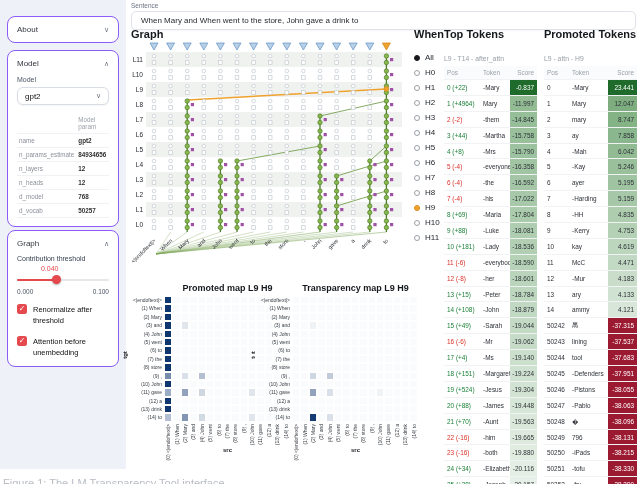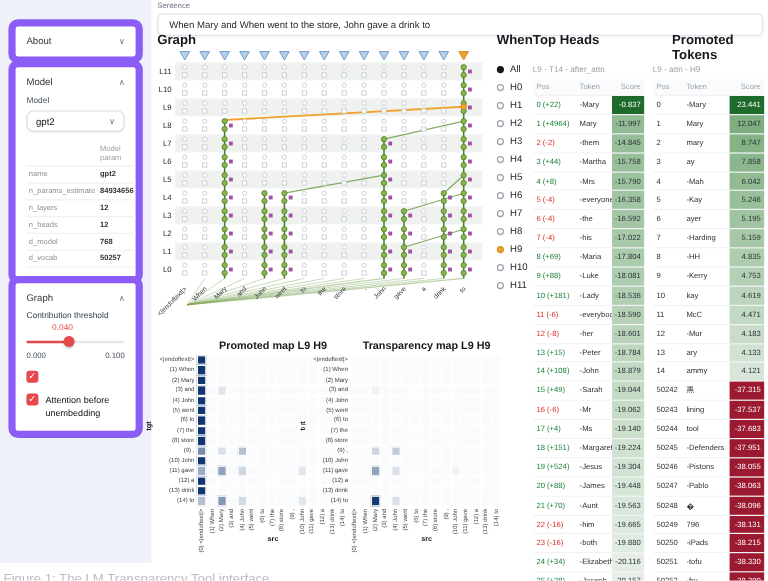--- a/index.html
+++ b/index.html
@@ -1,21 +1,21 @@
 <!DOCTYPE html>
 <html><head>
 <meta charset="utf-8">
 <style>
   * { margin:0; padding:0; box-sizing:border-box; }
   html,body { width:640px; height:484px; font-family:"Liberation Sans", sans-serif; background:#fff; overflow:hidden; position:relative; }
   .abs { position:absolute; }
 
   
   .sidebar { left:0; top:4; width:126px; height:469px; background:#eef1f7; }
-  .card { position:absolute; left:7px; width:112px; background:#fff; border:6px solid #8b5cf6; border-radius:8px; padding:8px 9px; }
+  .card { position:absolute; left:7px; width:112px; background:#fff; border:1px solid #8b5cf6; border-radius:8px; padding:8px 9px; }
   .card-head { display:flex; justify-content:space-between; align-items:center; font-size:8px; color:#33373d; }
   .chev { color:#6b7280; font-size:7px; }
   .field-label { font-size:7px; color:#4b5563; margin-top:8px; }
   .select { margin-top:4px; height:18px; background:#fff; border:1px solid #d8dce6; border-radius:6px; display:flex; align-items:center; justify-content:space-between; padding:0 7px; font-size:8px; color:#111; box-shadow:0 1px 2px rgba(0,0,0,.05); }
   table.params { margin-top:8px; width:100%; border-collapse:collapse; font-size:6.3px; color:#333; }
   table.params td, table.params th { border-bottom:1px solid #f0f1f4; padding:3px 2px; text-align:left; font-weight:normal; }
   table.params th { color:#9aa0a8; }
   table.params td.k { color:#8a8f98; }
   table.params td.v { font-weight:bold; }
 
@@ -138,20 +138,21 @@
       <div class="slider-fill"></div>
       <div class="slider-knob"></div>
     </div>
     <div class="minmax">
       <span>0.000</span>
       <span>0.100</span>
     </div>
     <div id="checkboxes">
         <div class="cbrow">
           <div class="cbox">✓</div>
+          <div class="cblabel">Renormalize after threshold</div>
         </div>
         <div class="cbrow">
           <div class="cbox">✓</div>
           <div class="cblabel">Attention before unembedding</div>
         </div>
       </div>
   </div>
 </div>
 
 <div class="abs sent-label">Sentence</div>
@@ -696,21 +697,21 @@
     <div class="head-item">
       <div class="hdot"></div>
       <div class="hlabel">H10</div>
     </div>
     <div class="head-item">
       <div class="hdot"></div>
       <div class="hlabel">H11</div>
     </div>
   </div>
 
-<div class="abs h1" style="left:444px; top:28px;">Top Heads</div>
+<div class="abs h1" style="left:444px; top:28px;">Top Tokens</div>
 <div class="abs subtitle" style="left:444px; top:55px;">L9 - T14 - after_attn</div>
 <div class="ttable" style="left:444px; top:66px; height:418px;" id="top-tokens-table">
     <div class="trow header">
       <div class="tc hdr" style="width: 36px;">Pos</div>
       <div class="tc hdr" style="width: 30px;">Token</div>
       <div class="tc hdr score" style="width: 27px;">Score</div>
     </div>
     <div class="trow">
       <div class="tc pos-up" style="width: 36px;">0 (+22)</div>
       <div class="tc" style="width: 30px;">-Mary</div>
@@ -836,21 +837,21 @@
       <div class="tc" style="width: 30px;">-Elizabeth</div>
       <div class="tc score" style="width: 27px; background: rgba(46, 125, 50, 0.13);">-20.116</div>
     </div>
     <div class="trow">
       <div class="tc pos-up" style="width: 36px;">25 (+38)</div>
       <div class="tc" style="width: 30px;">-Joseph</div>
       <div class="tc score" style="width: 27px; background: rgba(46, 125, 50, 0.114);">-20.157</div>
     </div>
   </div>
 
-<div class="abs h1" style="left:544px; top:28px;margin-left:16px;">Promoted Tokens</div>
+<div class="abs h1" style="left:544px; top:28px;">Promoted Tokens</div>
 <div class="abs subtitle" style="left:544px; top:55px;">L9 - attn - H9</div>
 <div class="ttable" style="left:544px; top:66px; height:418px;" id="promoted-tokens-table">
     <div class="trow header">
       <div class="tc hdr" style="width: 25px;">Pos</div>
       <div class="tc hdr" style="width: 39px;">Token</div>
       <div class="tc hdr score" style="width: 29px;">Score</div>
     </div>
     <div class="trow">
       <div class="tc" style="width: 25px;">0</div>
       <div class="tc" style="width: 39px;">-Mary</div>

